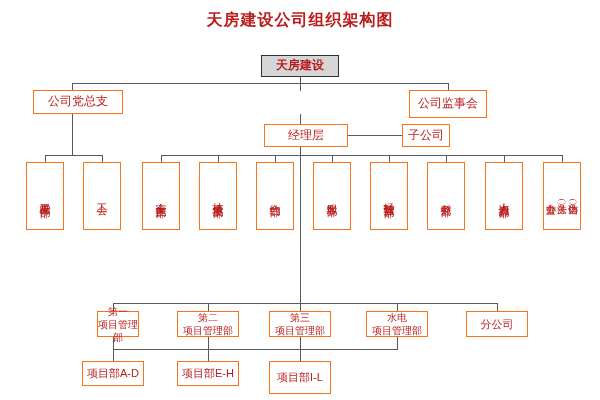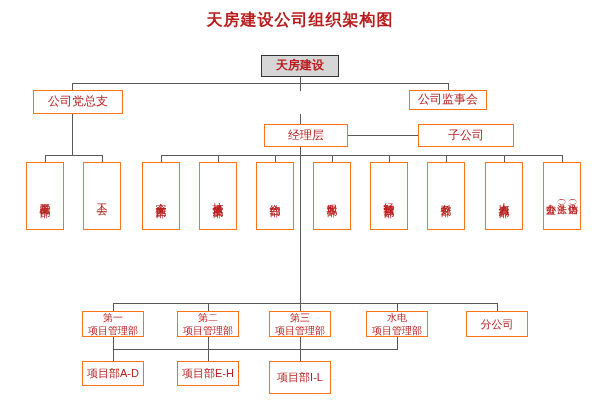--- a/index.html
+++ b/index.html
@@ -64,28 +64,28 @@
   <div class="vline" style="left:300px;top:337px;height:24px"></div>
   <div class="vline" style="left:397px;top:337px;height:12px"></div>
 
   <div class="box root" style="left:261px;top:55px;width:78px;height:22px">
     <span>天房建设</span>
   </div>
 
   <div class="box" style="left:33px;top:90px;width:90px;height:24px">
     <span>公司党总支</span>
   </div>
-  <div class="box" style="left:409px;top:90px;width:78px;height:20px">
+  <div class="box" style="left:409px;top:90px;width:78px;height:28px">
     <span>公司监事会</span>
   </div>
 
   <div class="box" style="left:264px;top:124px;width:84px;height:23px">
     <span>经理层</span>
   </div>
-  <div class="box" style="left:418px;top:124px;width:96px;height:23px">
+  <div class="box" style="left:402px;top:124px;width:48px;height:23px">
     <span>子公司</span>
   </div>
 
   <div class="box vbox" style="left:26px;top:162px;width:38px;height:68px">
     <span>党群工作部</span>
   </div>
   <div class="box vbox" style="left:83px;top:162px;width:38px;height:68px">
     <span>工会</span>
   </div>
 
@@ -109,21 +109,21 @@
   </div>
   <div class="box vbox" style="left:485px;top:162px;width:38px;height:68px">
     <span>人力资源部</span>
   </div>
   <div class="box vbox office" style="left:543px;top:162px;width:38px;height:68px">
     <span>办公室</span>
     <span>（法务）</span>
     <span>（信访办）</span>
   </div>
 
-  <div class="box pbox" style="left:82px;top:311px;width:62px;height:26px">
+  <div class="box pbox" style="left:97px;top:311px;width:42px;height:26px">
     <div>第一</div>
     <div>项目管理部</div>
   </div>
   <div class="box pbox" style="left:177px;top:311px;width:62px;height:26px">
     <div>第二</div>
     <div>项目管理部</div>
   </div>
   <div class="box pbox" style="left:269px;top:311px;width:62px;height:26px">
     <div>第三</div>
     <div>项目管理部</div>

